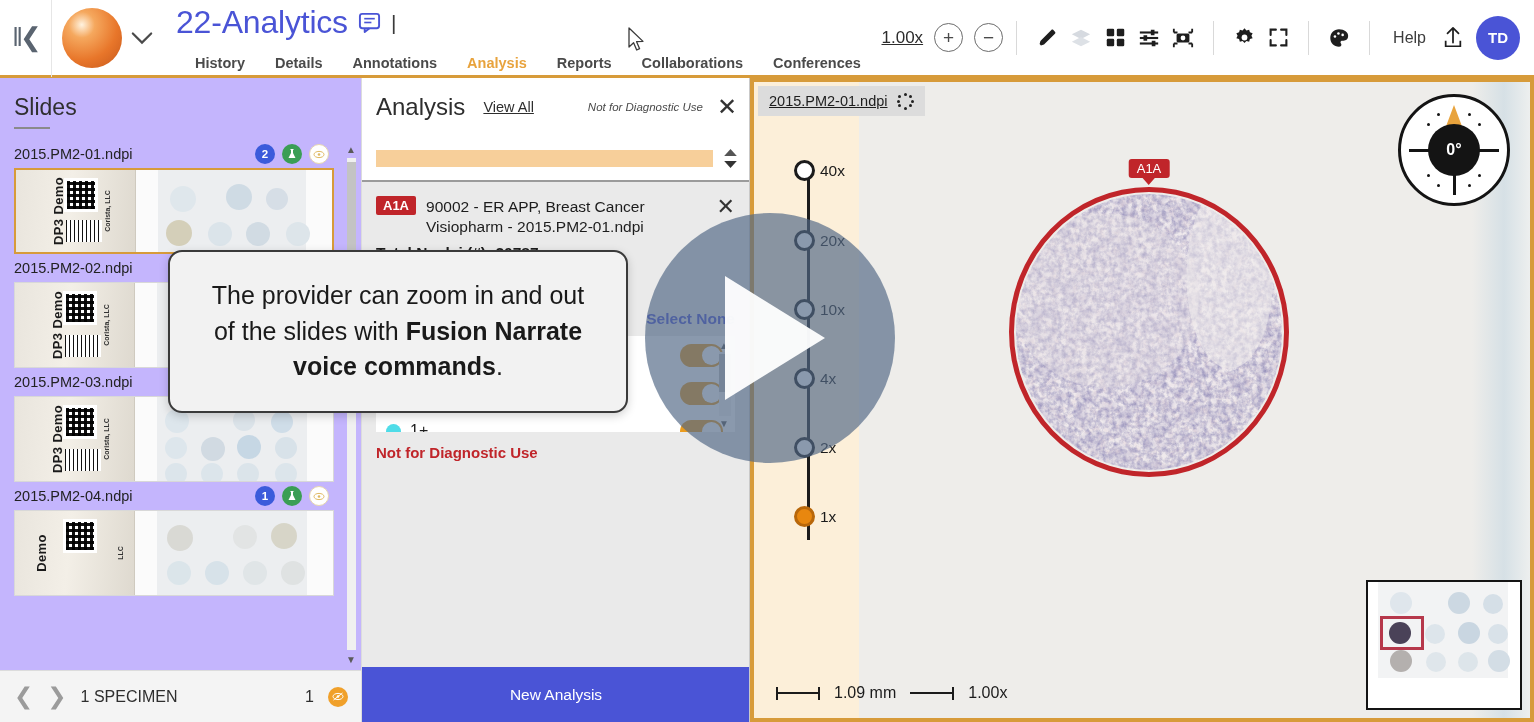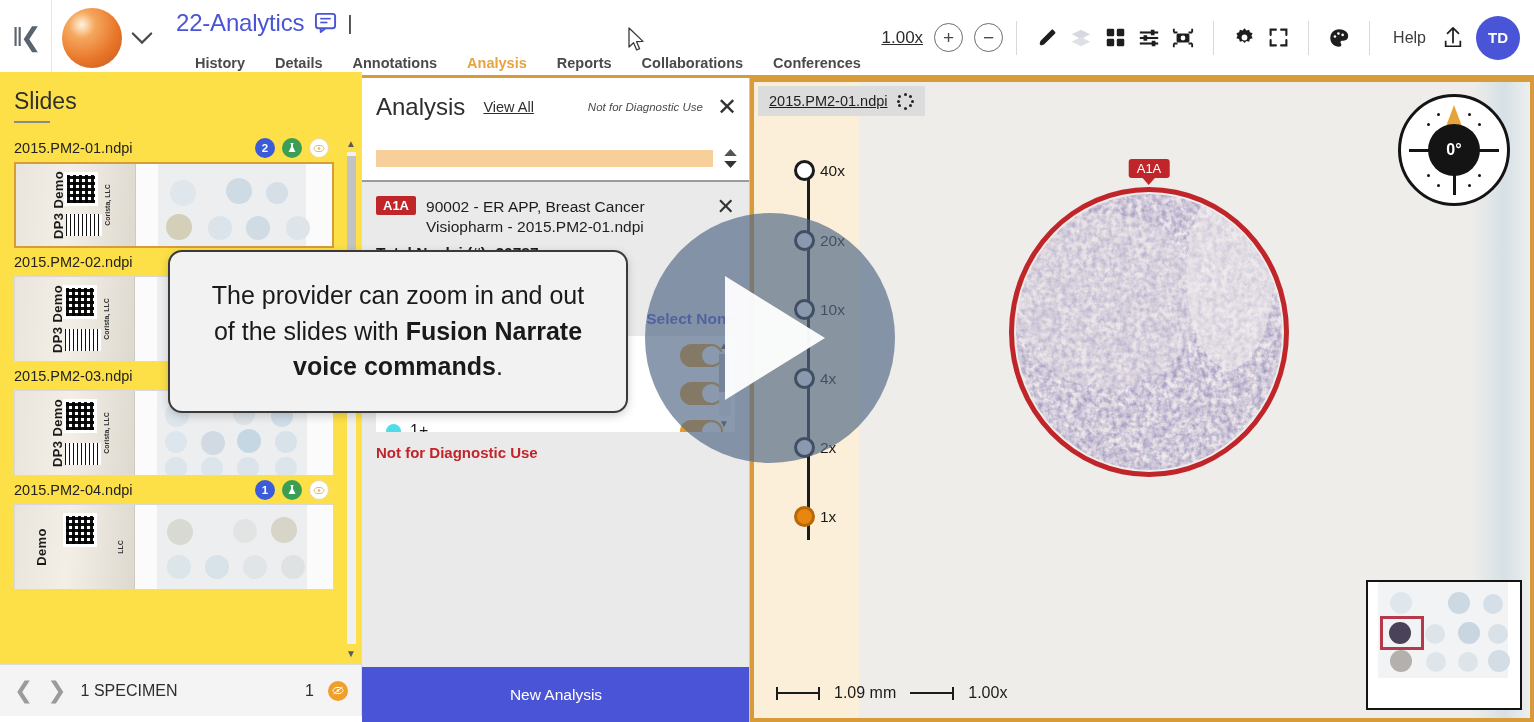--- a/index.html
+++ b/index.html
@@ -29,21 +29,21 @@
     flex: none;
   }
   .caret-down {
     width: 40px; height: 78px; display:flex; align-items:center; justify-content:center;
     cursor:pointer;
   }
   .caret-down svg { width: 22px; height: 14px; }
 
   .title-block { margin-left: 14px; display:flex; flex-direction:column; justify-content:center; height:78px;}
   .title-row { display:flex; align-items:center; gap:10px; height: 36px;}
-  .proj-title { color:#4a54d6; font-size:24px; font-weight:400; letter-spacing:-0.2px;}
+  .proj-title { color:#4a54d6; font-size:32px; font-weight:400; letter-spacing:-0.2px;}
   .chat-icon svg { width:23px; height:23px; display:block;}
   .pipe { color:#3a3a3a; font-size:21px; }
 
   .navtabs { display:flex; align-items:flex-end; gap:30px; padding-left: 2px; height: 30px; margin-left: 17px;}
   .navtab { font-size:14.5px; font-weight:bold; color:#4a4a4a; cursor:pointer; white-space:nowrap;}
   .navtab.active { color:#e8a33d; }
 
   .spacer { flex:1 1 auto; }
 
   .zoomgrp { display:flex; align-items:center; gap:11px; }
@@ -59,22 +59,22 @@
   .tb-icon svg { display:block; }
   .help-lbl { font-size:16px; color:#3c3c3c; cursor:pointer; margin:0 10px;}
   .avatar {
     width:44px; height:44px; border-radius:50%; background:#4a54d6; color:#fff;
     display:flex; align-items:center; justify-content:center; font-size:15px; font-weight:bold;
     margin-right:14px; margin-left:6px; cursor:pointer;
   }
 
   
   .sidebar {
-    position:absolute; left:0; top:72px; width:362px; height:644px;
-    background:#fde047; border-right:1px solid #dcdcdc; overflow:hidden;
+    position:absolute; left:0; top:78px; width:362px; height:644px;
+    background:#c4b5fd; border-right:1px solid #dcdcdc; overflow:hidden;
   }
   .sidebar-title { font-size:23px; color:#2f2f2f; padding:16px 0 6px 14px; }
   .sidebar-rule { width:36px; height:2px; background:#8a8a8a; margin-left:14px; }
   .slides-scroll { position:absolute; left:0; top:62px; right:0; bottom:52px; overflow:hidden;}
   .slide-row { padding:0 0 0 14px; }
   .slide-head { display:flex; align-items:center; height:28px; }
   .slide-name { font-size:14.5px; color:#222; }
   .badges { margin-left:auto; display:flex; align-items:center; gap:7px; padding-right:32px;}
   .badge {
     width:20px; height:20px; border-radius:50%; display:flex; align-items:center; justify-content:center;

